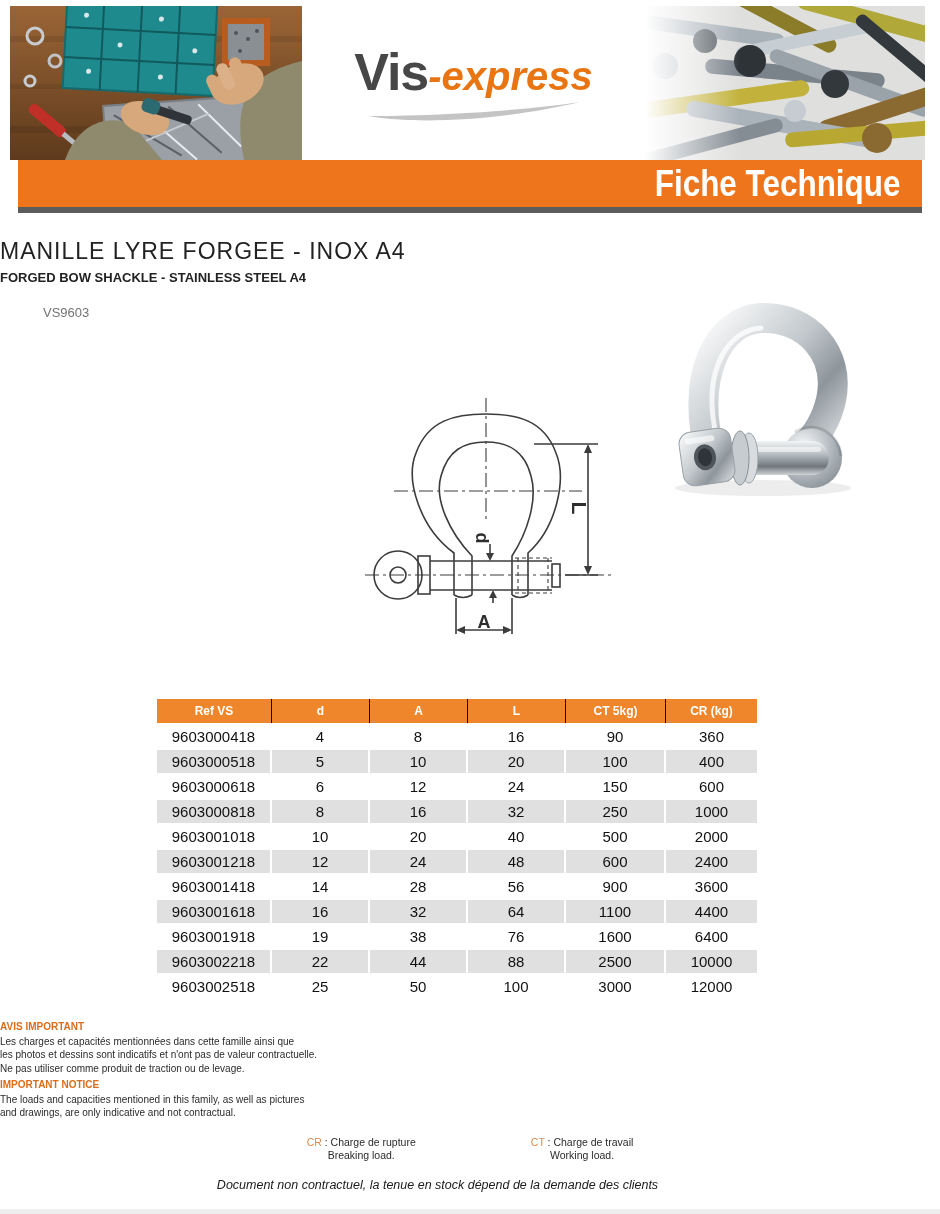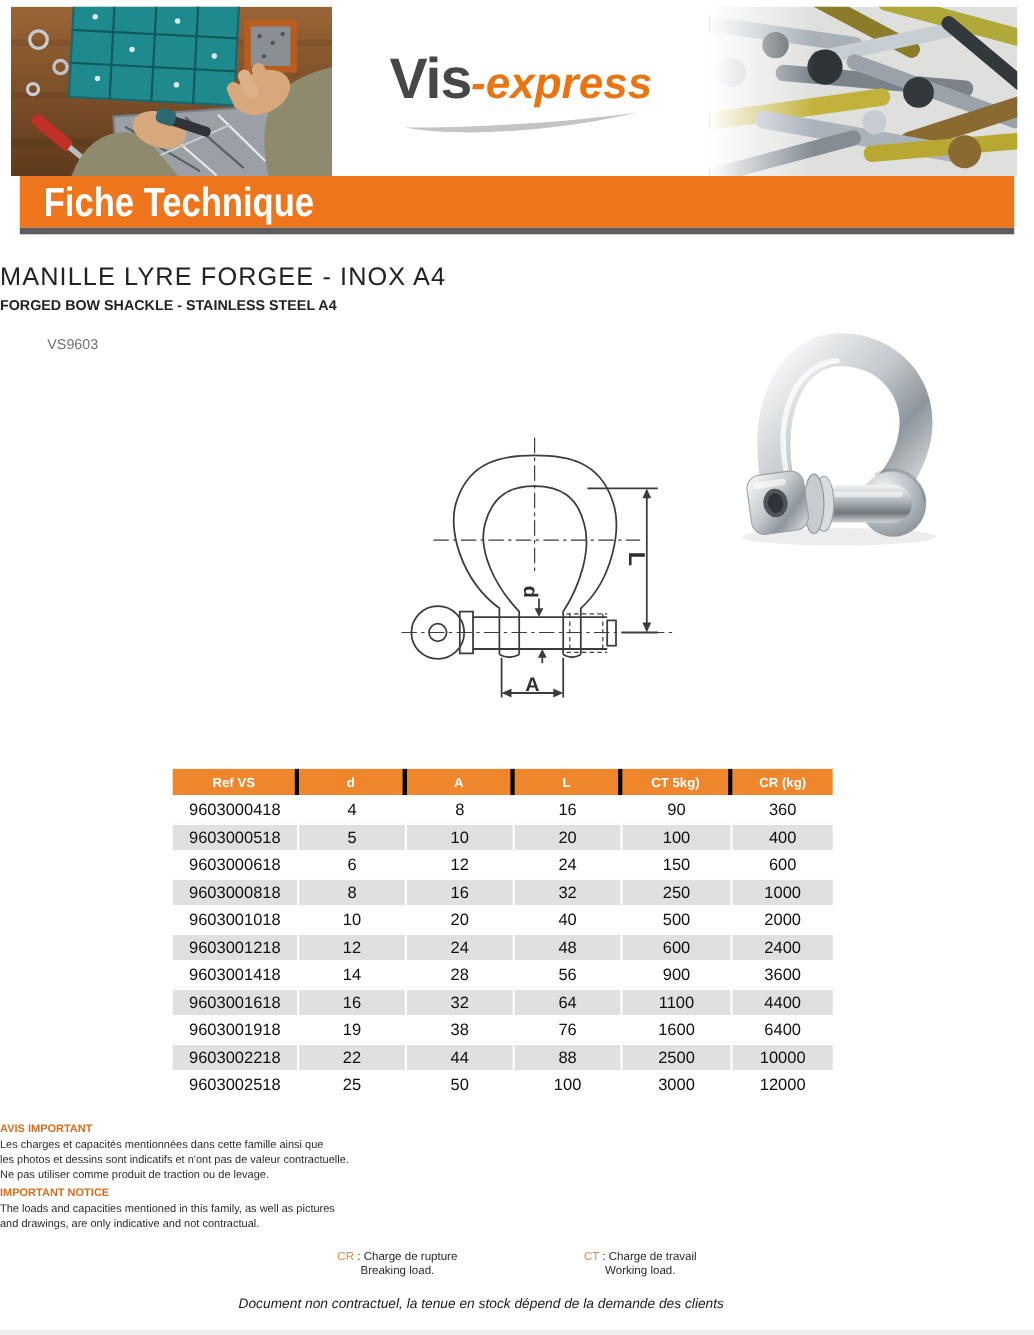--- a/index.html
+++ b/index.html
@@ -11,37 +11,37 @@
   .photo-left{left:10px;width:292px;}
   .photo-right{left:645px;width:280px;}
   .logo-zone{position:absolute;left:302px;top:6px;width:343px;height:154px;
              display:flex;flex-direction:column;align-items:center;justify-content:center;}
   .logo-line{white-space:nowrap;}
   .logo-vis{font-size:52px;font-weight:bold;color:#474747;letter-spacing:-1px;}
   .logo-express{font-size:40px;font-weight:bold;font-style:italic;color:#e87511;}
   .logo-swoosh{margin-top:-2px;}
   
   .banner{position:absolute;left:18px;top:160px;width:904px;height:47px;background:#ef751c;
-          display:flex;align-items:center;justify-content:flex-start;}
+          display:flex;align-items:center;justify-content:flex-end;}
   .banner-text{color:#fff;font-weight:bold;font-size:37px;display:inline-block;
                transform:scaleX(.85);letter-spacing:0;}
   .banner-strip{position:absolute;left:18px;top:207px;width:904px;height:6px;background:#5c5c5c;}
   
   .title-block{position:absolute;left:0;top:238px;width:940px;}
   .title-fr{font-size:23px;letter-spacing:1px;color:#222;}
   .title-en{font-size:13px;font-weight:bold;margin-top:5px;color:#222;}
   .title-ref{font-size:13px;margin-top:20px;color:#737373;padding-left:43px;}
   
   .drawing{position:absolute;left:360px;top:388px;}
   .photo-product{position:absolute;left:645px;top:290px;}
   
   .table-wrap{position:absolute;left:157px;top:699px;width:600px;}
   table{border-collapse:separate;border-spacing:0;width:600px;table-layout:fixed;}
   th{background:#f0862c;color:#fff;font-size:12px;font-weight:bold;height:22px;
-     border-right:4px solid #000000;}
+     border-right:1px solid #000000;}
   th:last-child{border-right:none;}
   td{font-size:15px;text-align:center;height:21px;border-right:2px solid #fff;
      border-top:2px solid #fff;color:#111;}
   td:last-child{border-right:none;}
   tbody tr:nth-child(even) td{background:#e0e0e0;}
   tbody tr:nth-child(odd) td{background:#ffffff;}
   
   .notice{position:absolute;left:0;width:772px;text-align:left;line-height:13.5px;}
   .notice-fr{top:1020px;}
   .notice-en{top:1078px;}

